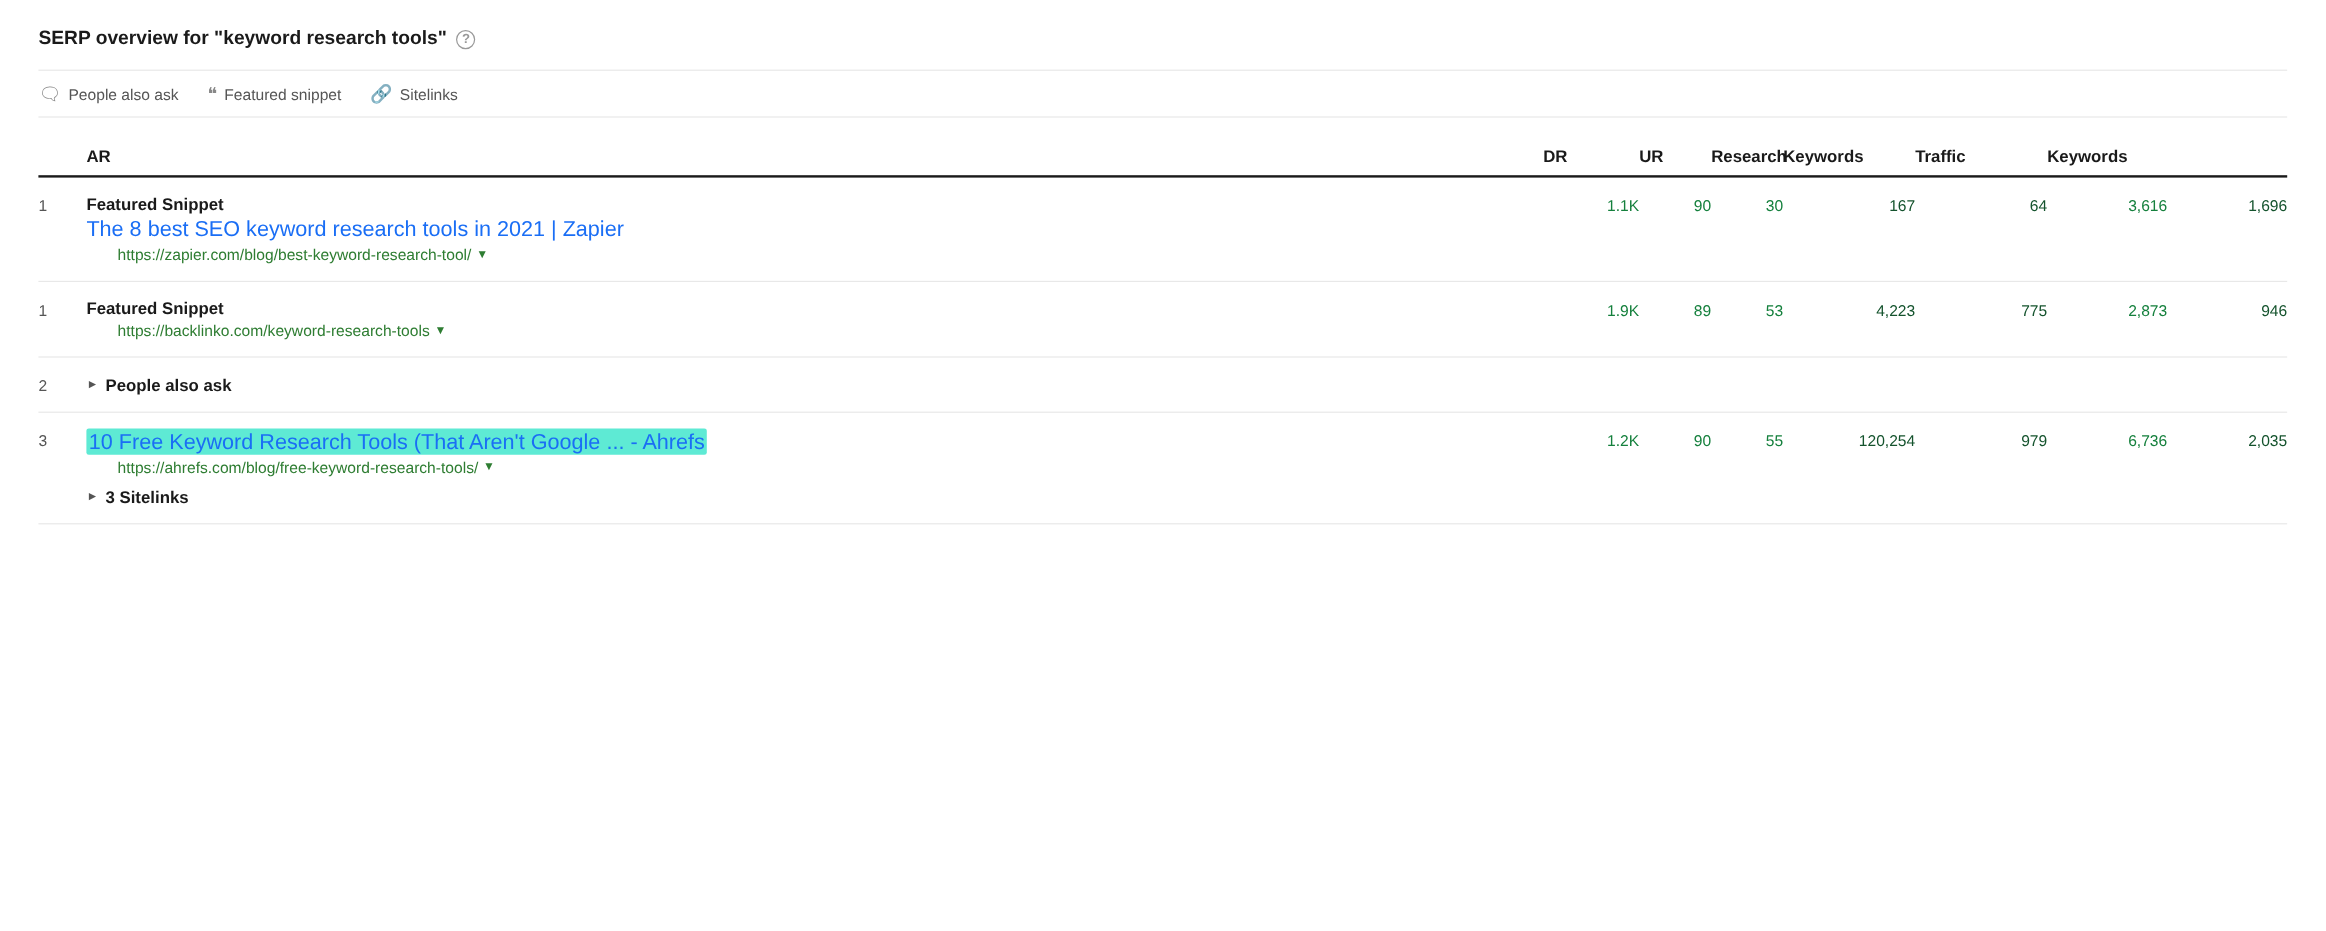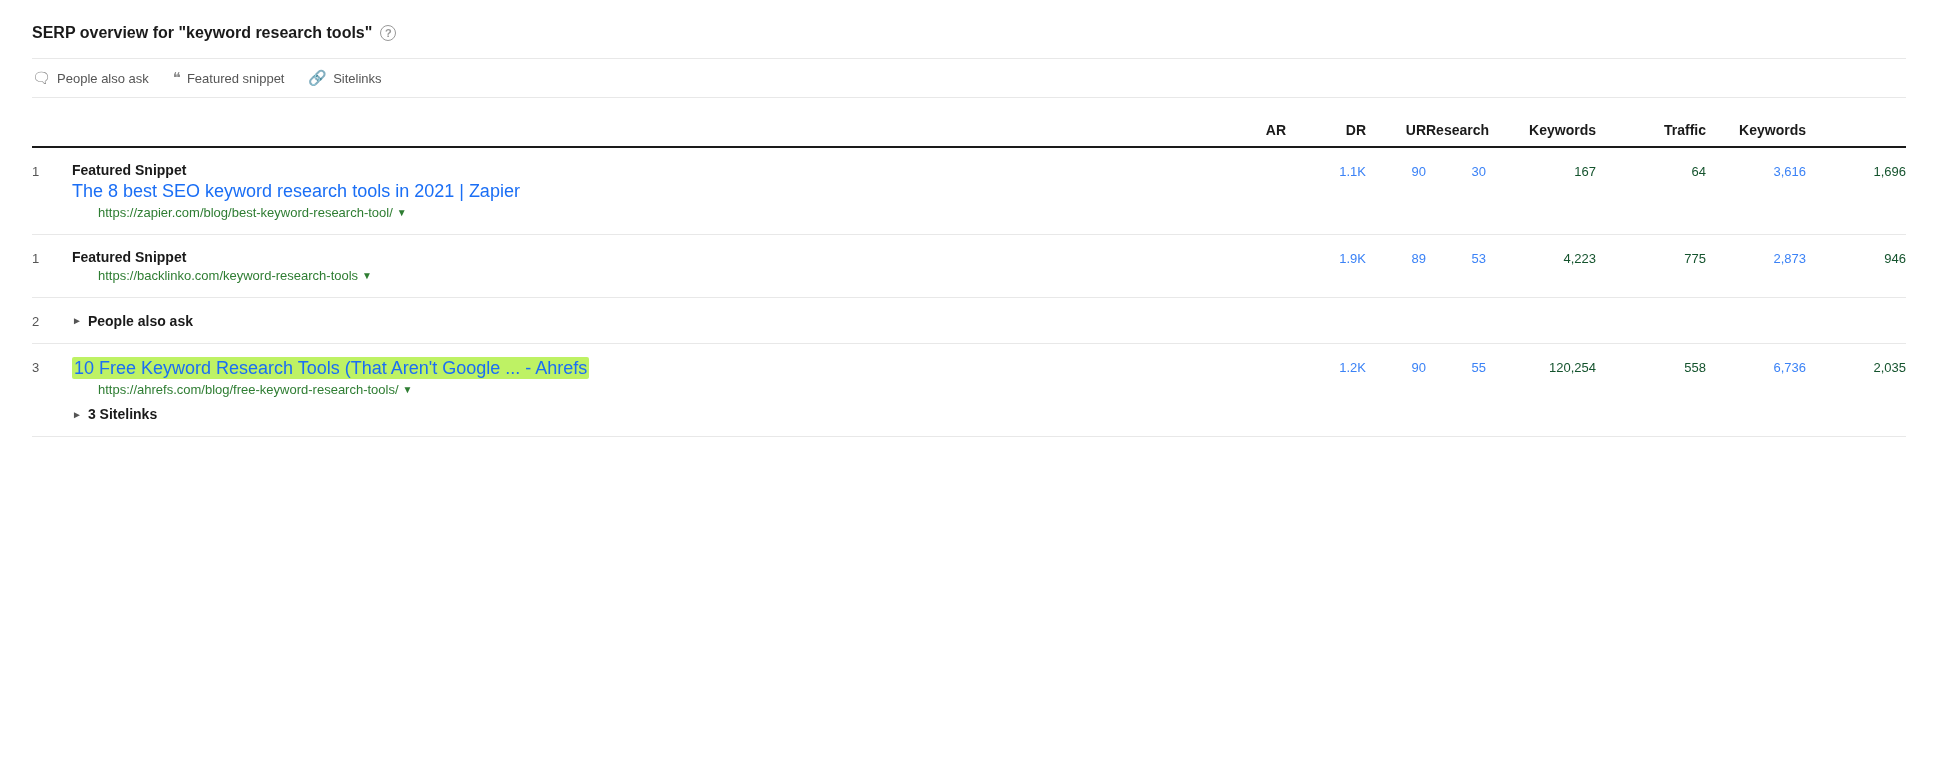--- a/index.html
+++ b/index.html
@@ -67,21 +67,20 @@
       display: grid;
       grid-template-columns: 40px 1fr 80px 60px 60px 110px 110px 100px 100px;
       padding: 8px 0;
       border-bottom: 2px solid #1a1a1a;
       font-weight: 700;
       font-size: 14px;
       color: #1a1a1a;
     }
 
     .table-header .col-right {
-      text-align: right;
     }
 
     .table-row {
       display: grid;
       grid-template-columns: 40px 1fr 80px 60px 60px 110px 110px 100px 100px;
       padding: 14px 0;
       border-bottom: 1px solid #e8e8e8;
       align-items: start;
     }
 
@@ -121,21 +120,21 @@
     }
 
     .result-url-arrow {
       color: #2e7d32;
       font-size: 10px;
     }
 
     .col-val {
       text-align: right;
       font-size: 13px;
-      color: #3b82f6;
+      color: #15803d;
       padding-top: 2px;
     }
 
     .col-val.blue {
       color: #14532d;
     }
 
     .people-also-ask-row {
       display: grid;
       grid-template-columns: 40px 1fr;
@@ -151,21 +150,21 @@
       align-items: center;
       gap: 6px;
     }
 
     .triangle-icon {
       font-size: 10px;
       color: #555;
     }
 
     .highlighted-title {
-      background-color: #bef264;
+      background-color: #5eead4;
       padding: 1px 2px;
       border-radius: 2px;
     }
 
     .sitelinks-label {
       font-weight: 700;
       font-size: 14px;
       color: #1a1a1a;
       display: flex;
       align-items: center;
@@ -266,18 +265,18 @@
       </span>
       <div class="sitelinks-label">
         <span class="triangle-icon">►</span>
         <span>3 Sitelinks</span>
       </div>
     </div>
     <div class="col-val">1.2K</div>
     <div class="col-val">90</div>
     <div class="col-val">55</div>
     <div class="col-val blue">120,254</div>
-    <div class="col-val blue">558</div>
+    <div class="col-val blue">979</div>
     <div class="col-val">6,736</div>
     <div class="col-val blue">2,035</div>
   </div>
 
 </div>
 
 </body></html>

